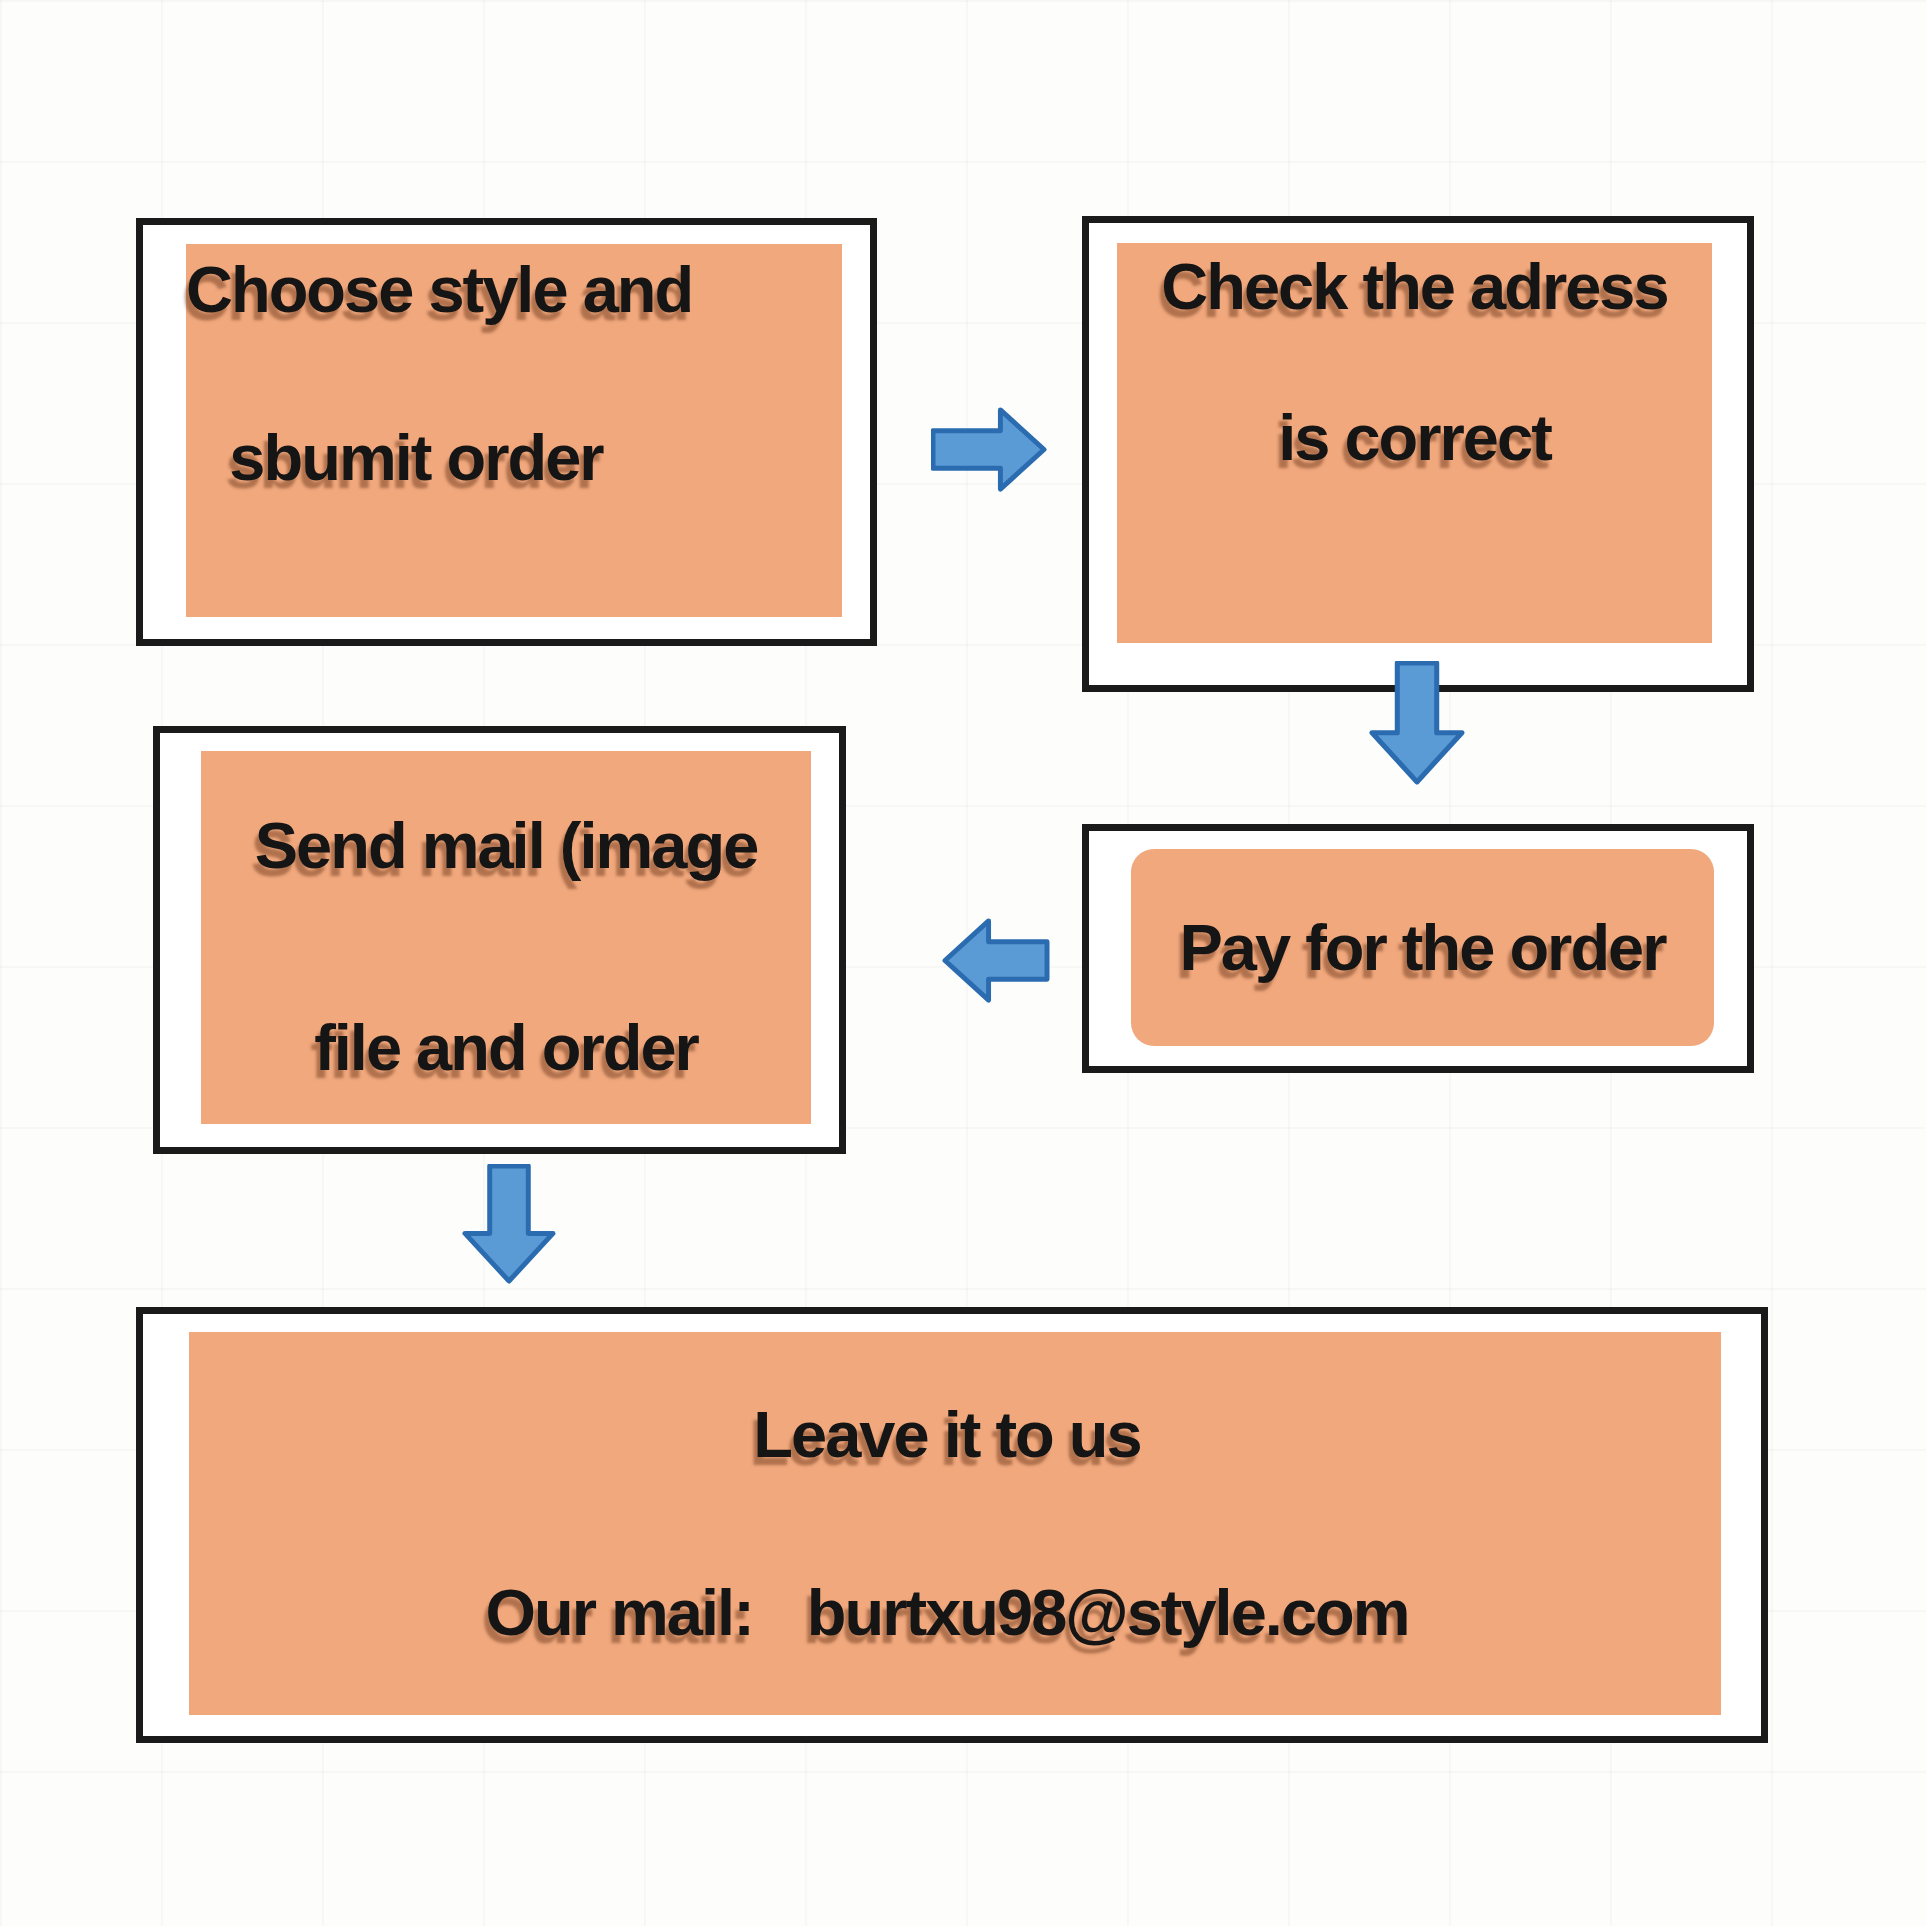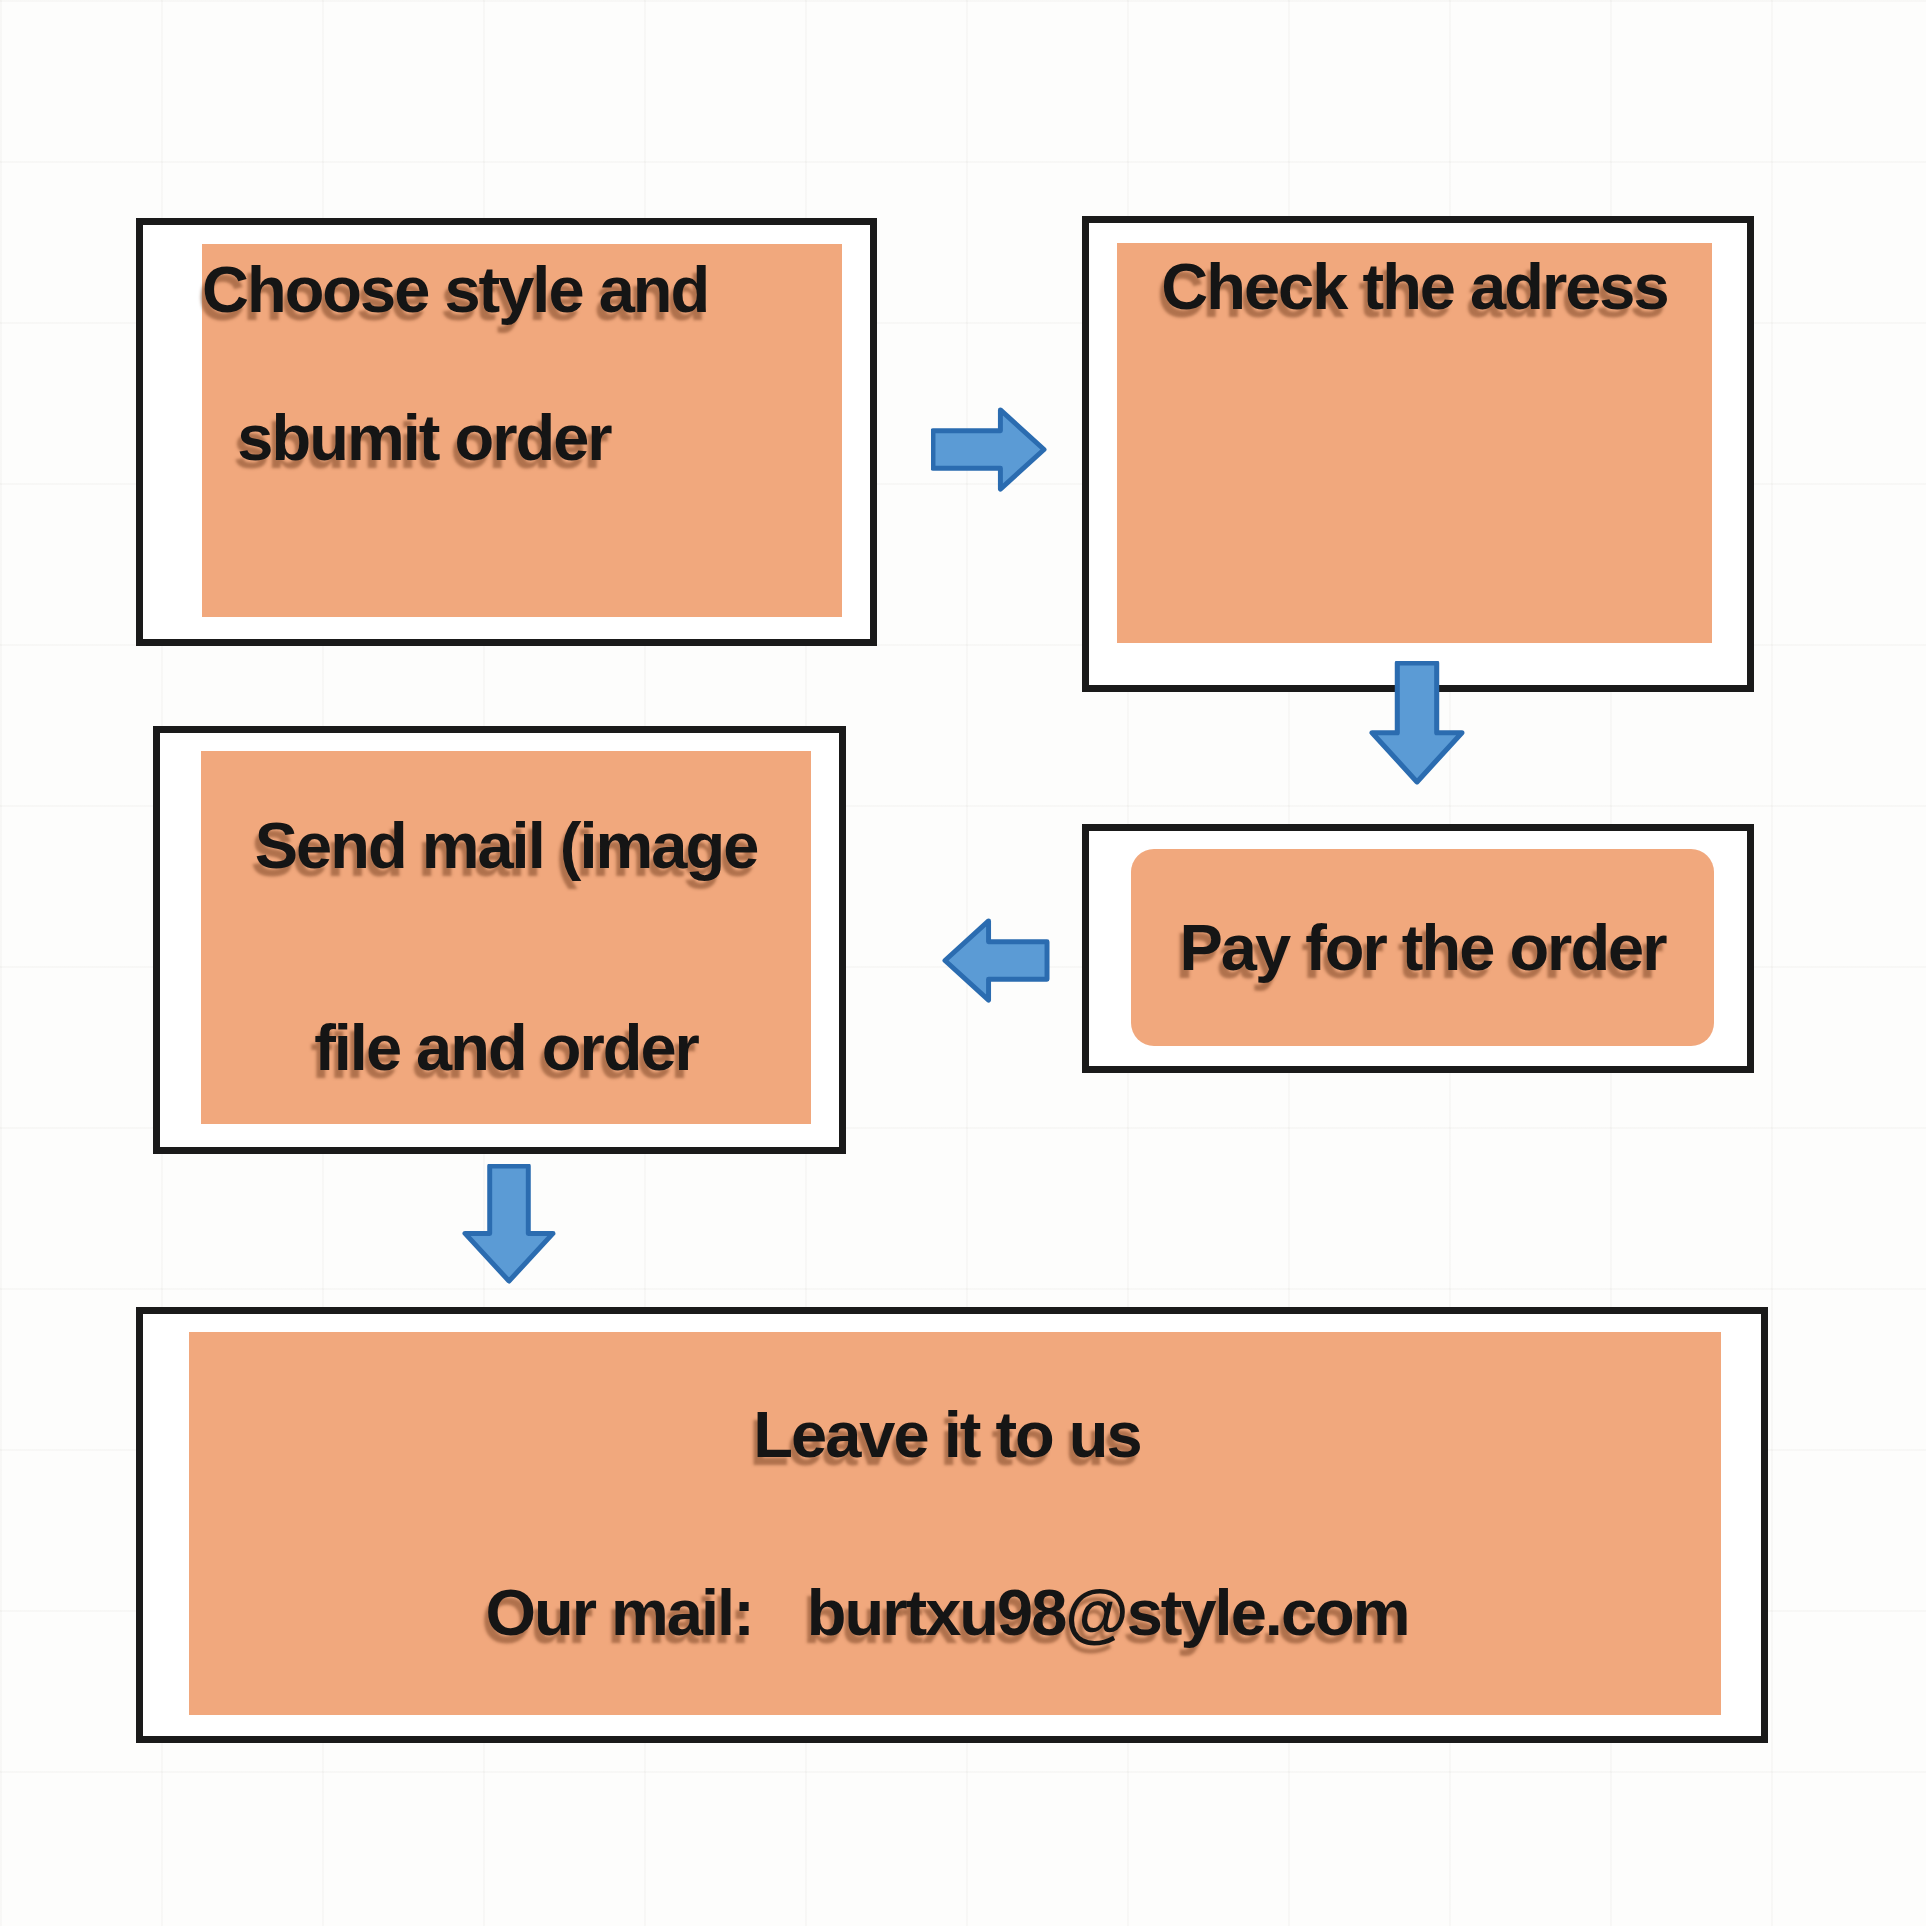--- a/index.html
+++ b/index.html
@@ -46,33 +46,34 @@
   }
   svg.arrow{position:absolute;display:block;}
   svg.arrow polygon{stroke:#2b6cb0;stroke-width:5;stroke-linejoin:round;}
 </style>
 </head>
 <body>
 
 <div id="canvas">
 
   <div class="box" style="left:136px;top:218px;width:741px;height:428px;">
-    <div class="panel" style="left:43px;top:19px;right:28px;bottom:22px;padding:10px 196px 0 0;gap:76px;margin-left:16px;">
+    <div class="panel" style="left:43px;top:19px;right:28px;bottom:22px;padding:10px 196px 0 0;gap:96px;">
       <div class="bline">Choose style and</div>
       <div class="bline">sbumit order</div>
     </div>
   </div>
 
   <svg class="arrow" style="left:931px;top:404px;" width="117" height="91" viewBox="0 0 118 92" preserveAspectRatio="none">
     <polygon points="2,27 70,27 70,6 114,46 70,86 70,65 2,65" fill="#5b9bd5"></polygon>
   </svg>
 
   <div class="box" style="left:1082px;top:216px;width:672px;height:476px;">
     <div class="panel" style="left:28px;top:20px;right:35px;bottom:42px;padding:8px 0 0 0;gap:79px;">
       <div class="bline">Check the adress</div>
+      <div class="bline">is correct</div>
     </div>
   </div>
 
   <svg class="arrow" style="left:1369px;top:661px;" width="96" height="125" viewBox="0 0 95 122" preserveAspectRatio="none">
     <polygon points="28,2 67,2 67,70 92,70 47.5,118 3,70 28,70" fill="#5b9bd5"></polygon>
   </svg>
 
   <div class="box" style="left:1082px;top:824px;width:672px;height:249px;">
     <div class="panel" style="left:42px;top:18px;right:33px;bottom:20px;justify-content:center;border-radius:23px;">
       <div class="bline">Pay for the order</div>

